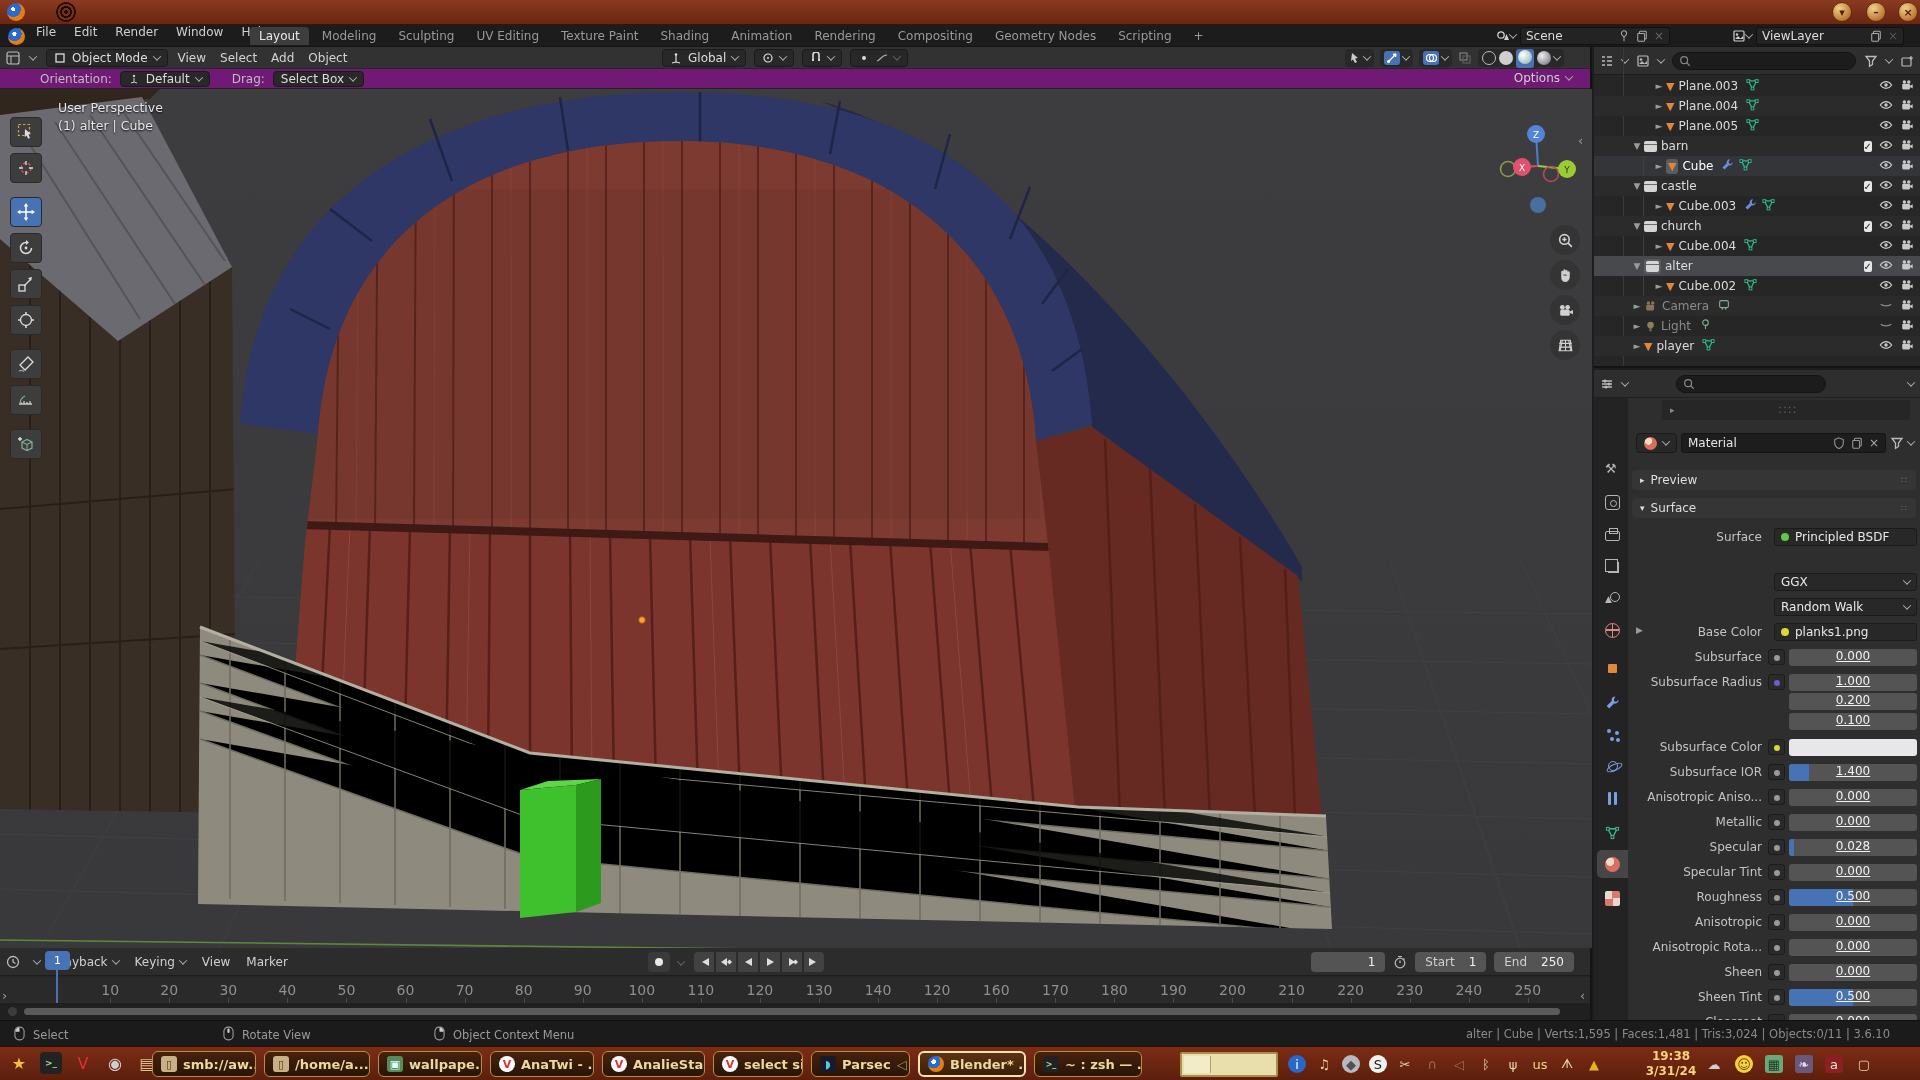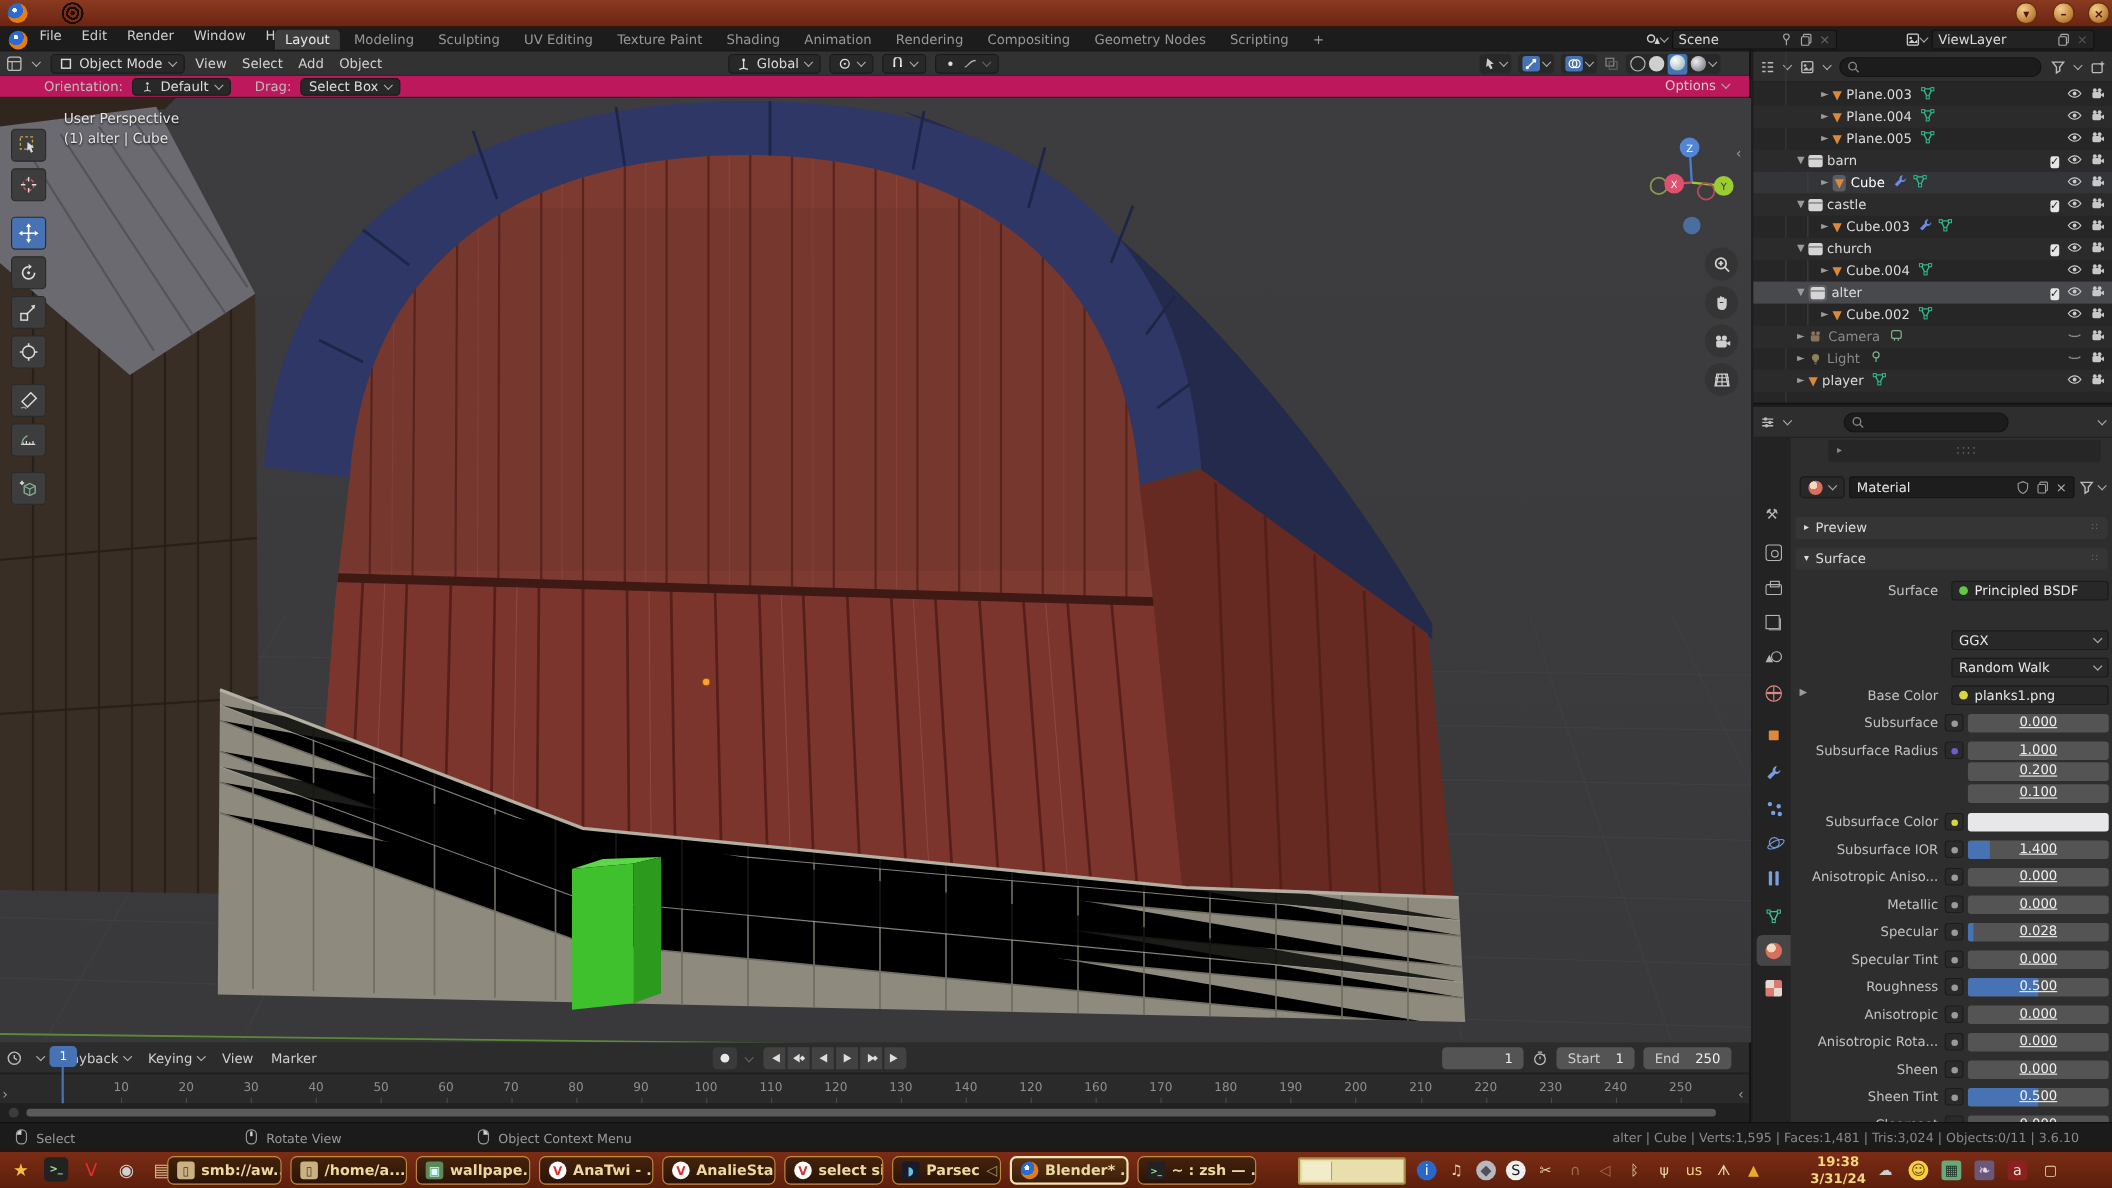--- a/index.html
+++ b/index.html
@@ -46,21 +46,21 @@
   .vp-header { position:absolute; left:0; top:0; width:100%; height:22px; background:#323232;
     border-bottom:1px solid #262626; }
   .vp-header .left { position:absolute; left:6px; top:0; height:22px; display:flex; align-items:center; gap:10px; }
   .vp-menus { display:flex; gap:14px; color:#d4d4d4; }
   .vp-center { position:absolute; left:662px; top:0; height:22px; display:flex; align-items:center; gap:8px; }
   .vp-right { position:absolute; right:26px; top:0; height:22px; display:flex; align-items:center; gap:6px; }
   .tglgrp { display:flex; align-items:center; gap:3px; background:#282828; border-radius:4px;
     padding:1px 4px; height:18px; }
   .tgl-on { background:#4772b3; border-radius:3px; padding:1px 2px; }
   .ball { width:14px; height:14px; border-radius:50%; display:inline-block; }
-  .vp-tools { position:absolute; left:0; top:22px; width:100%; height:20px; background:#be185d;
+  .vp-tools { position:absolute; left:0; top:22px; width:100%; height:20px; background:#701a75;
     border-bottom:1px solid #222; color:#bdbdbd; }
   .vp-tools .left { position:absolute; left:40px; top:0; height:20px; display:flex; align-items:center; gap:8px; }
   .vp-tools .pill { height:16px; }
   .vp-options { position:absolute; right:18px; top:2px; display:flex; gap:6px; align-items:center; color:#cfcfcf; }
   .vp-scene { position:absolute; left:0; top:42px; width:1592px; height:859px; overflow:hidden; }
   .vp-overlay-text { position:absolute; left:58px; top:10px; color:#e8e8e8; text-shadow:0 1px 2px #000;
     line-height:18px; font-size:12.5px; }
   
   #vp-toolbar { position:absolute; left:10px; top:28px; display:flex; flex-direction:column; width:32px; }
   .tool-btn { width:32px; height:30px; background:#3d3d3d; border:1px solid #2a2a2a; border-radius:4px;
@@ -170,21 +170,21 @@
     justify-content:center; }
   .tr-btn:first-child { border-radius:4px 0 0 4px; }
   .tr-btn:last-child { border-radius:0 4px 4px 0; }
   .tr-rec { width:22px; height:20px; background:#3a3a3a; border-radius:4px; margin-right:6px;
     display:flex; align-items:center; justify-content:center; }
   .tl-fields { position:absolute; right:16px; top:4px; display:flex; gap:8px; align-items:center; }
   .tl-field { background:#545454; border-radius:4px; height:20px; display:flex; align-items:center;
     padding:0 10px; color:#f0f0f0; gap:14px; }
   .tl-field .lbl { color:#cfcfcf; }
   #tl-ruler { position:absolute; left:0; top:29px; width:100%; height:26px; background:#2a2a2a; }
-  .tick-num { position:absolute; top:5px; transform:translateX(-50%); color:#8f8f8f; font-size:11px; }
+  .tick-num { position:absolute; top:5px; transform:translateX(-50%); color:#8f8f8f; font-size:14px; }
   .tick-mark { position:absolute; bottom:0; width:1px; height:5px; background:#4a4a4a; }
   #playhead { position:absolute; left:45px; top:3px; width:25px; height:19px; background:#4772b3;
     border-radius:4px; color:#fff; text-align:center; line-height:19px; font-size:11px; }
   #playstem { position:absolute; left:56px; top:22px; width:2px; height:50px; background:#4772b3; }
   .tl-scrub { position:absolute; left:0; top:55px; width:100%; height:17px; background:#202020; }
   .tl-scrollbar { position:absolute; left:24px; right:30px; top:5px; height:7px; background:#5a5a5a; border-radius:4px; }
   .tl-knob { position:absolute; left:8px; top:4px; width:9px; height:9px; background:#3c3c3c; border-radius:50%; }
   
   #statusbar { position:absolute; left:0; top:1020px; width:1920px; height:26px; background:#1b1b1b;
     border-top:1px solid #101010; color:#9a9a9a; font-size:11.5px; }

